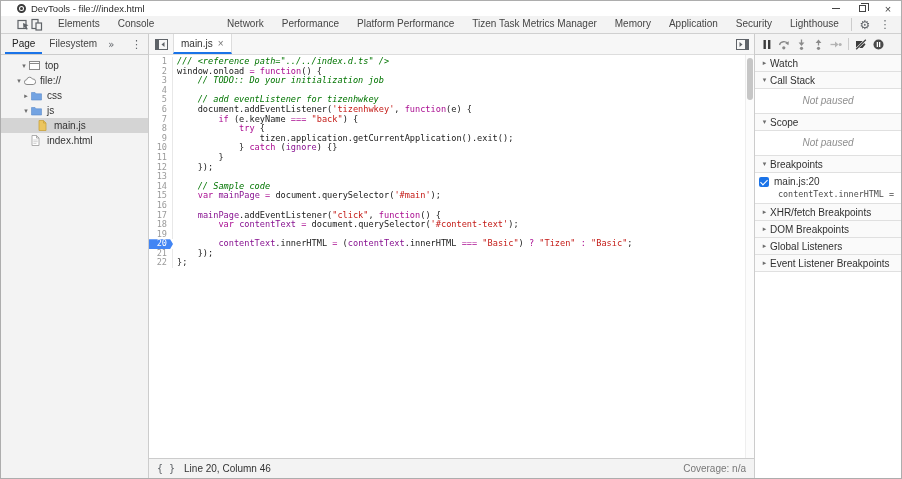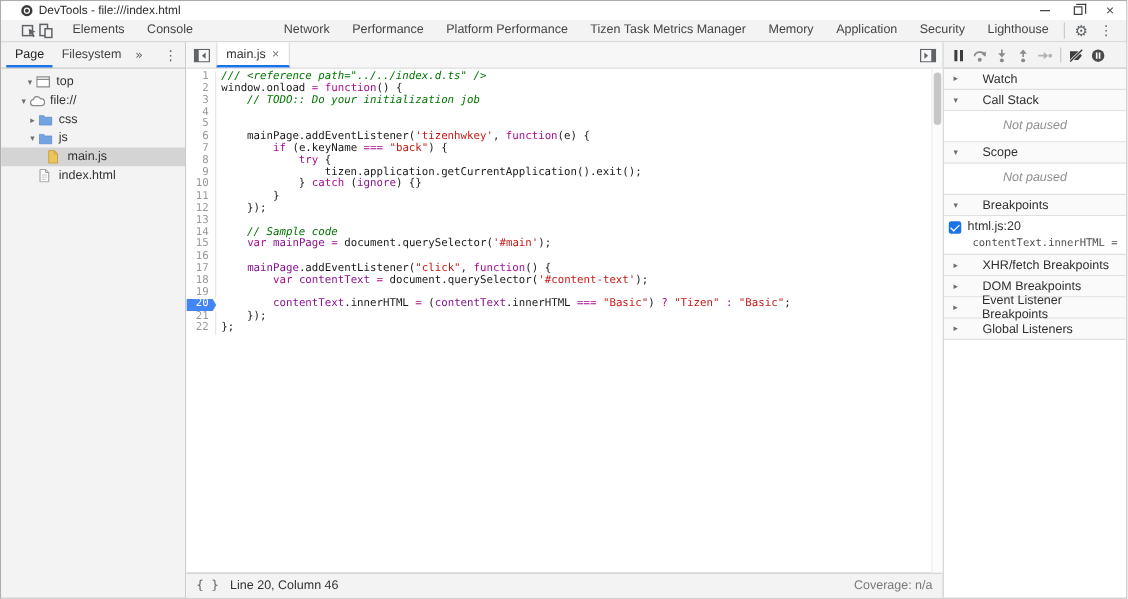--- a/index.html
+++ b/index.html
@@ -74,21 +74,21 @@
   .statusbar { height: 20px; flex: 0 0 20px; background: #f3f3f3; border-top: 1px solid #ccc; display: flex; align-items: center; padding: 0 8px; gap: 9px; color:#333; }
   .pp-icon { font-family: "DejaVu Sans Mono", monospace; color:#5f6368; font-size: 10px; }
   .statusbar .spacer { flex: 1; }
   .coverage { color: #787878; }
 
   
   .rightpane { width: 147px; flex: 0 0 147px; border-left: 1px solid #ccc; background: #fff; display: flex; flex-direction: column; }
   .dbg-toolbar { height: 21px; flex: 0 0 21px; background: #f3f3f3; border-bottom: 1px solid #ccc; display: flex; align-items: center; gap: 6px; padding: 0 7px; }
   .dbg-sep { width: 1px; height: 12px; background: #ccc; }
   .sections { overflow: hidden; }
-  .sec-h { height: 17px; display: flex; align-items: center; padding-left: 4px; background: #fafafa; border-bottom: 1px solid #e0e0e0; color: #303030; gap: 16px; }
+  .sec-h { height: 17px; display: flex; align-items: center; padding-left: 4px; background: #fafafa; border-bottom: 1px solid #e0e0e0; color: #303030; }
   .sec-h .arr { width: 11px; font-size: 7px; color: #6e6e6e; text-align: center; }
   .sec-body { border-bottom: 1px solid #e0e0e0; background:#fff; }
   .not-paused { text-align: center; color: #8f8f8f; font-style: italic; padding: 6px 0 7px; }
   .bp-entry { padding: 3px 4px 4px; }
   .bp-row { display: flex; align-items: center; gap: 5px; }
   .cbx { width: 10px; height: 10px; background: #1a73e8; border-radius: 2px; position: relative; flex: 0 0 10px; }
   .cbx::after { content:""; position:absolute; left:3px; top:1px; width:3px; height:6px; border:solid #fff; border-width:0 1.5px 1.5px 0; transform: rotate(45deg); }
   .bp-loc { color:#333; }
   .bp-snippet { margin-left: 19px; margin-top: 2px; font-family: "DejaVu Sans Mono", monospace; font-size: 8.4px; color: #4c4c4c; white-space: nowrap; overflow: hidden; }
   svg { display: block; }
@@ -254,24 +254,25 @@
             <div class="line">
               <span class="num">3</span>
               <span class="txt"><span class="tk-c">    // TODO:: Do your initialization job</span></span>
             </div>
             <div class="line">
               <span class="num">4</span>
               <span class="txt"></span>
             </div>
             <div class="line">
               <span class="num">5</span>
+              <span class="txt"><span class="tk-c">    // add eventListener for tizenhwkey</span></span>
             </div>
             <div class="line">
               <span class="num">6</span>
-              <span class="txt"><span class="tk-p">    mainPage.addEventListener(</span><span class="tk-s">'tizenhwkey'</span><span class="tk-p">, </span><span class="tk-k">function</span><span class="tk-p">(e) {</span></span>
+              <span class="txt"><span class="tk-p">    document.addEventListener(</span><span class="tk-s">'tizenhwkey'</span><span class="tk-p">, </span><span class="tk-k">function</span><span class="tk-p">(e) {</span></span>
             </div>
             <div class="line">
               <span class="num">7</span>
               <span class="txt"><span class="tk-p">        </span><span class="tk-k">if</span><span class="tk-p"> (e.keyName </span><span class="tk-o">===</span><span class="tk-p"> </span><span class="tk-s">"back"</span><span class="tk-p">) {</span></span>
             </div>
             <div class="line">
               <span class="num">8</span>
               <span class="txt"><span class="tk-p">            </span><span class="tk-k">try</span><span class="tk-p"> {</span></span>
             </div>
             <div class="line">
@@ -415,38 +416,38 @@
             <div class="not-paused">Not paused</div>
           </div>
           <div class="sec-h">
             <span class="arr">▾</span>
             <span>Breakpoints</span>
           </div>
           <div class="sec-body">
             <div class="bp-entry">
               <div class="bp-row">
                 <span class="cbx"></span>
-                <span class="bp-loc">html.js:20</span>
+                <span class="bp-loc">main.js:20</span>
               </div>
               <div class="bp-snippet">contentText.innerHTML = (co…</div>
             </div>
           </div>
           <div class="sec-h">
             <span class="arr">▸</span>
             <span>XHR/fetch Breakpoints</span>
           </div>
           <div class="sec-h">
             <span class="arr">▸</span>
             <span>DOM Breakpoints</span>
           </div>
           <div class="sec-h">
             <span class="arr">▸</span>
+            <span>Global Listeners</span>
+          </div>
+          <div class="sec-h">
+            <span class="arr">▸</span>
             <span>Event Listener Breakpoints</span>
-          </div>
-          <div class="sec-h">
-            <span class="arr">▸</span>
-            <span>Global Listeners</span>
           </div>
         </div>
     </div>
 
   </div>
 </div>
 
 </body></html>

